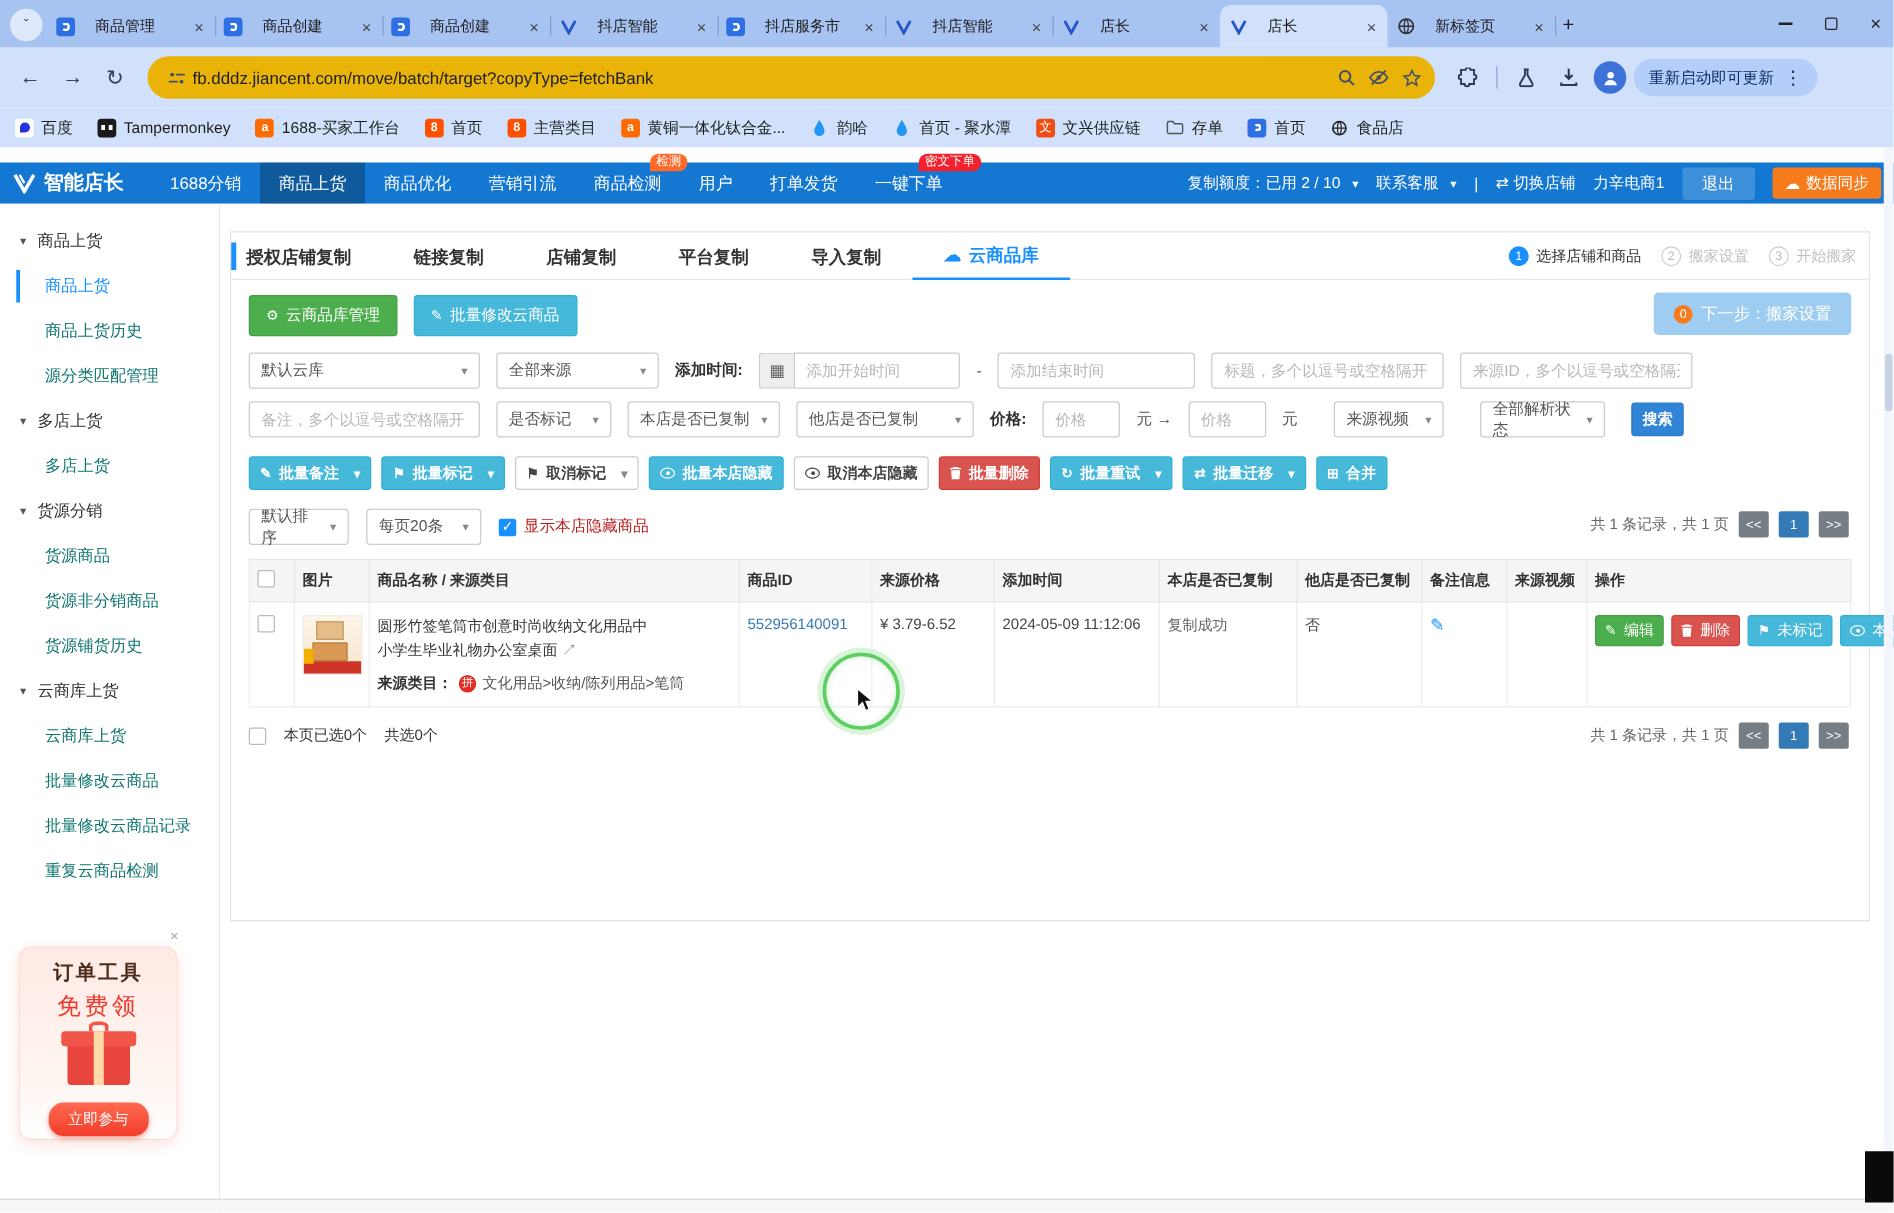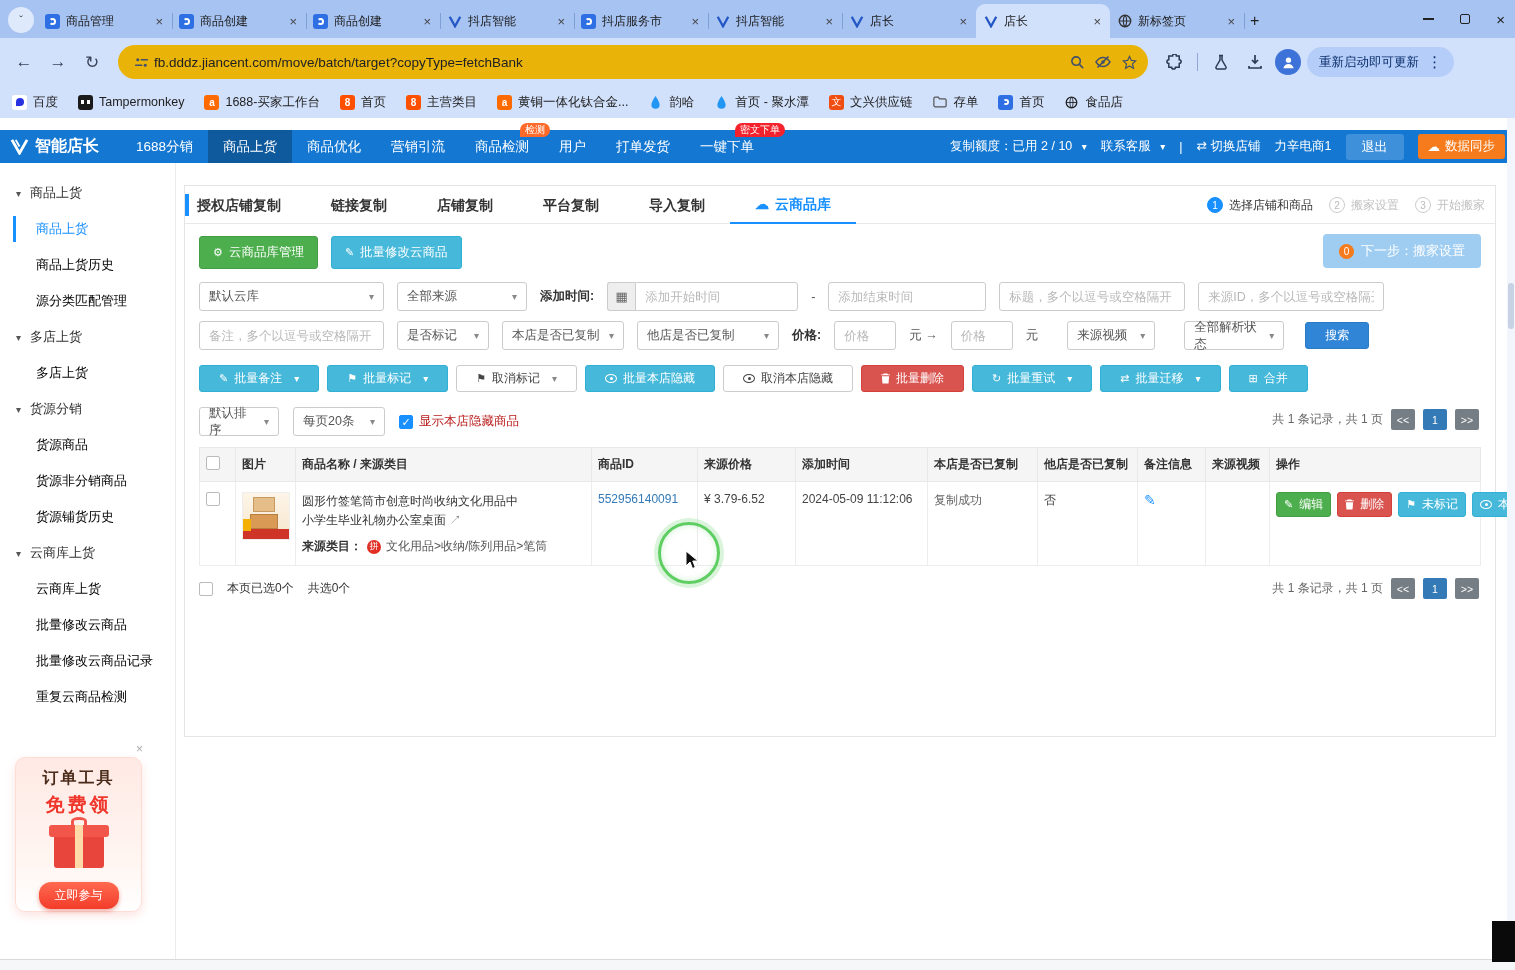--- a/index.html
+++ b/index.html
@@ -5,21 +5,21 @@
 <style>
   * { box-sizing: border-box; margin:0; padding:0; }
   html,body { width:1515px; height:970px; overflow:hidden; background:#fff;
     font-family:"Liberation Sans", sans-serif; }
   body { position:relative; font-size:13px; color:#333; }
 
   
   .tabstrip { height:38px; background:#a7c3f2; display:flex; align-items:flex-end; padding-left:4px; position:relative; }
   .tab-chevron { width:26px; height:26px; border-radius:50%; background:#dfe9fc; color:#333;
     display:flex; align-items:center; justify-content:center; margin:0 4px 5px 4px; font-size:11px; }
-  .tab { width:134px; height:34px; display:flex; align-items:center; gap:6px; padding:0 7px;
+  .tab { width:134px; height:34px; display:flex; align-items:center; gap:16px; padding:0 7px;
     border-radius:9px 9px 0 0; font-size:12px; color:#1b1b1b; position:relative; flex:none; }
   .tab:not(.active)::after { content:''; position:absolute; right:-1px; top:9px; bottom:9px; width:1px; background:#7f9fd8; }
   .tab.active { background:#d2e1fb; }
   .tabtitle { flex:1; white-space:nowrap; overflow:hidden; }
   .tabclose { color:#444; font-size:13px; padding:0 2px; }
   .tabicon { width:15px; height:15px; flex:none; display:flex; align-items:center; justify-content:center; }
   .ic-doudian { background:#2f6fe4; border-radius:3px; }
   .ic-doudian i { width:7px; height:7px; border:2px solid #fff; border-left-color:transparent; border-radius:50%; display:block; }
   .newtab { margin:0 6px 8px 6px; font-size:16px; color:#222; }
   .wctrls { position:absolute; right:10px; top:0; height:38px; display:flex; align-items:center; gap:26px; color:#222; }
@@ -62,21 +62,21 @@
   .navbadge.red { background:#f5222d; right:-16px; }
   .nright { margin-left:auto; display:flex; align-items:center; gap:14px; font-size:12.5px; white-space:nowrap; }
   .logoutbtn { background:rgba(255,255,255,.18); border-radius:3px; padding:4px 16px; font-size:13px; }
   .syncbtn { background:#f57b1c; border-radius:3px; padding:4px 10px; font-size:12.5px; display:flex; gap:5px; align-items:center; }
 
   
   .layout { display:flex; height:807px; }
   .sidebar { width:176px; flex:none; border-right:1px solid #ececec; padding-top:12px; background:#fff; overflow:hidden; }
   .sgroup { padding:9px 0 9px 16px; display:flex; align-items:center; gap:9px; font-size:13px; color:#303030; }
   .scaret { font-size:10px; color:#555; }
-  .sitem { padding:9px 0 9px 36px; font-size:13px; color:#000000; position:relative; }
+  .sitem { padding:9px 0 9px 36px; font-size:13px; color:#0f766e; position:relative; }
   .sitem.active { color:#1890ff; }
   .sitem.active::before { content:''; position:absolute; left:13px; top:5px; bottom:5px; width:3px; background:#1890ff; }
 
   .main { flex:1; position:relative; background:#fff; }
   .card { position:absolute; left:8px; top:22px; width:1312px; height:552px; border:1px solid #e4e4e4; background:#fff; }
 
   .ctabs { height:38px; border-bottom:1px solid #e8e8e8; display:flex; align-items:center; position:relative; }
   .ctab-marker { width:4px; height:22px; background:#1890ff; margin-right:2px; }
   .ctab { padding:0 25px; font-size:14px; font-weight:bold; color:#333; height:38px; line-height:36px; display:flex; align-items:center; gap:6px; }
   .ctab.active { color:#1890ff; border-bottom:2px solid #1890ff; }
@@ -87,21 +87,21 @@
   .step.active { color:#333; }
   .step.active .stepnum { background:#1890ff; border-color:#1890ff; color:#fff; }
 
   .cbody { padding:12px 14px; position:relative; }
   .btn { display:inline-flex; align-items:center; gap:6px; border:1px solid transparent; border-radius:3px;
     color:#fff; font-size:12.5px; padding:7px 13px; cursor:pointer; white-space:nowrap; }
   .btn-success { background:#4cae4c; border-color:#449d44; }
   .btn-info { background:#46b8da; border-color:#31b0d5; }
   .btn-danger { background:#d9534f; border-color:#d43f3a; }
   .btn-default { background:#fff; border-color:#ccc; color:#444; }
-  .btn-sm { padding:4px 19px; font-size:12px; }
+  .btn-sm { padding:4px 8px; font-size:12px;font-weight:bold; }
   .btn-xs { padding:3px 7px; font-size:12px; }
   .nextbtn { position:absolute; right:14px; top:10px; background:#9fcdf2; border-radius:4px; color:#fff;
     font-size:13px; padding:8px 16px; display:flex; align-items:center; gap:7px; }
   .nextbadge { width:15px; height:15px; border-radius:50%; background:#f57b1c; color:#fff; font-size:10px;
     display:flex; align-items:center; justify-content:center; }
 
   .frow { display:flex; align-items:center; gap:13px; margin-top:13px; }
   .sel { height:29px; border:1px solid #ccc; border-radius:3px; display:flex; align-items:center;
     justify-content:space-between; padding:0 9px; font-size:12.5px; color:#555; background:#fff; flex:none; }
   .car { font-size:10px; color:#888; margin-left:6px; }
@@ -148,21 +148,21 @@
   .thumb .tag { position:absolute; left:0; bottom:8px; width:8px; height:12px; background:#f4b000; }
   .oprow { display:flex; gap:6px; flex-wrap:nowrap; }
   .tfoot { display:flex; align-items:center; gap:14px; margin-top:14px; position:relative; font-size:12px; color:#333; }
 
   
   .promo { position:absolute; left:15px; top:757px; width:127px; height:155px; border-radius:10px;
     background:linear-gradient(180deg,#ffe9e4 0%, #fff6f2 70%, #ffffff 100%); border:1px solid #ffdcd4;
     box-shadow:0 4px 10px rgba(230,80,60,.15); text-align:center; padding-top:10px; }
   .promo .x { position:absolute; right:-2px; top:-16px; color:#aaa; font-size:12px; }
   .promo .t1 { font-size:16px; font-weight:bold; color:#4a2a18; letter-spacing:2px; }
-  .promo .t2 { font-size:19px; font-weight:bold; color:#f0372c; letter-spacing:3px; margin-top:3px; }
+  .promo .t2 { font-size:19px; font-weight:normal; color:#f0372c; letter-spacing:3px; margin-top:3px; }
   .gift { width:50px; height:34px; background:#e8453c; border-radius:3px; position:relative; margin:16px auto 0; }
   .gift::before { content:''; position:absolute; top:-9px; left:-5px; right:-5px; height:12px; background:#f2564a; border-radius:3px; }
   .gift::after { content:''; position:absolute; top:-9px; bottom:0; left:50%; width:8px; margin-left:-4px; background:#ffd9a8; }
   .gift .bow { position:absolute; top:-17px; left:50%; width:16px; height:8px; margin-left:-8px;
     border:3px solid #f2564a; border-radius:50% 50% 0 0; border-bottom:none; }
   .promobtn { display:inline-block; margin-top:14px; background:linear-gradient(180deg,#ff6a50,#f23c2a);
     color:#fff; font-size:12px; padding:5px 16px; border-radius:12px; box-shadow:0 2px 4px rgba(210,40,20,.4); }
 
   
   .cursor-ring { position:absolute; left:658px; top:522px; width:62px; height:62px; border-radius:50%;
@@ -530,21 +530,21 @@
           <div class="sel" style="width:185px">
               <span>默认云库</span>
               <span class="car">▾</span>
             </div>
           <div class="sel" style="width:130px">
               <span>全部来源</span>
               <span class="car">▾</span>
             </div>
           <span class="flabel">添加时间:</span>
           <span class="calbtn">▦</span>
-          <input class="inp joined" style="width: 163px;" placeholder="添加开始时间">
+          <input class="inp joined" style="width: 133px;" placeholder="添加开始时间">
           <span class="unit">-</span>
           <input class="inp" style="width: 158px;" placeholder="添加结束时间">
           <input class="inp" style="width: 186px;" placeholder="标题，多个以逗号或空格隔开">
           <input class="inp" style="width: 186px;" placeholder="来源ID，多个以逗号或空格隔开">
         </div>
 
         <div class="frow" style="margin-top:10px">
           <input class="inp" style="width: 185px;" placeholder="备注，多个以逗号或空格隔开">
           <div class="sel" style="width:92px">
               <span>是否标记</span>

